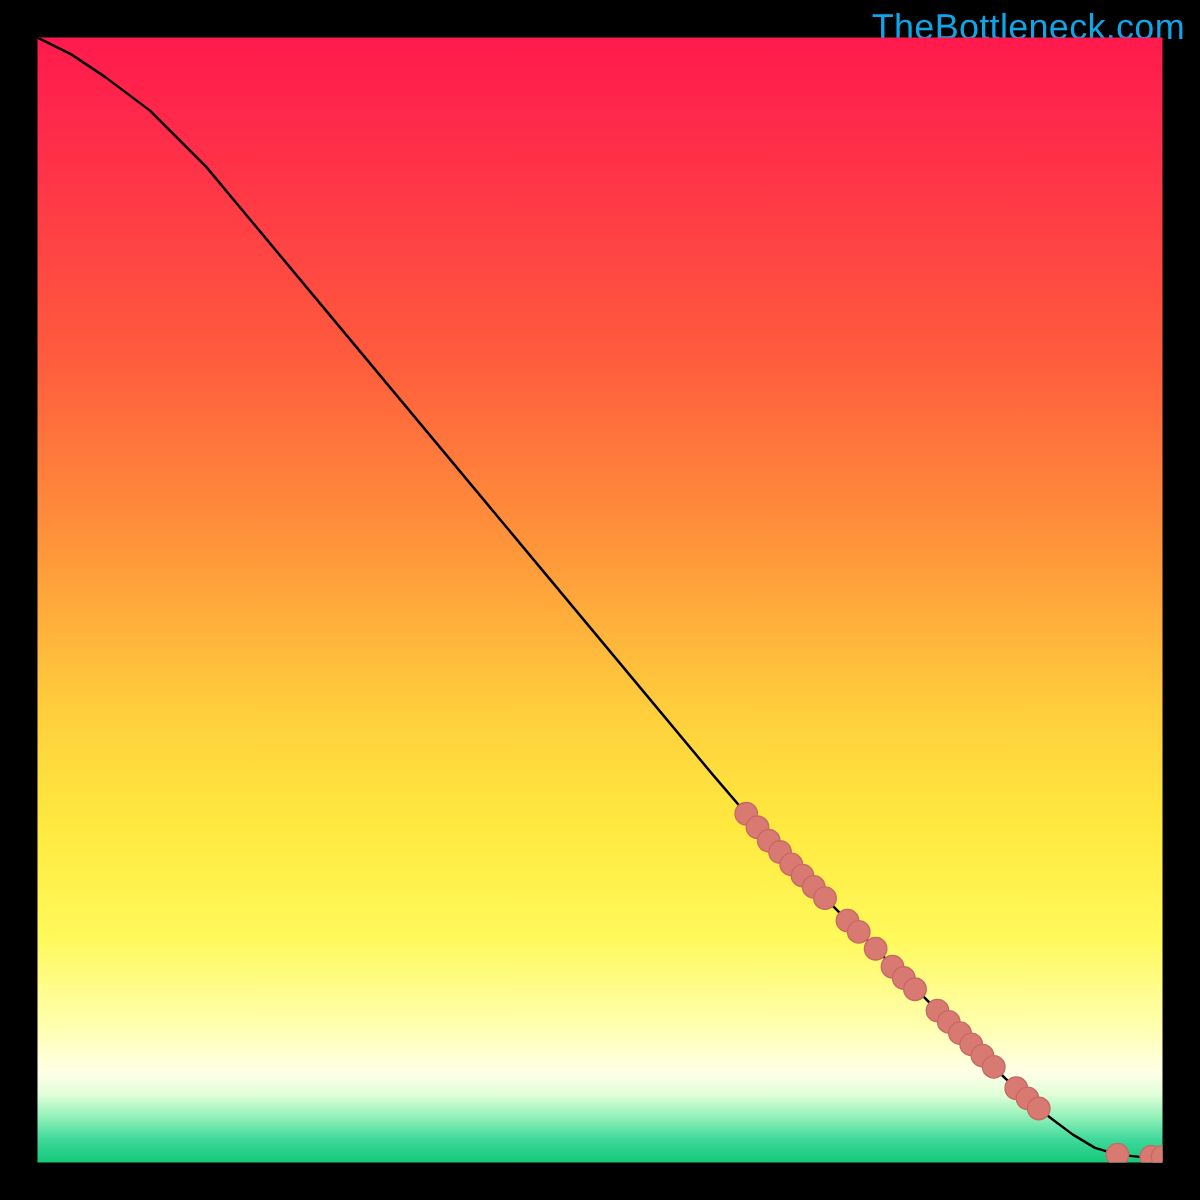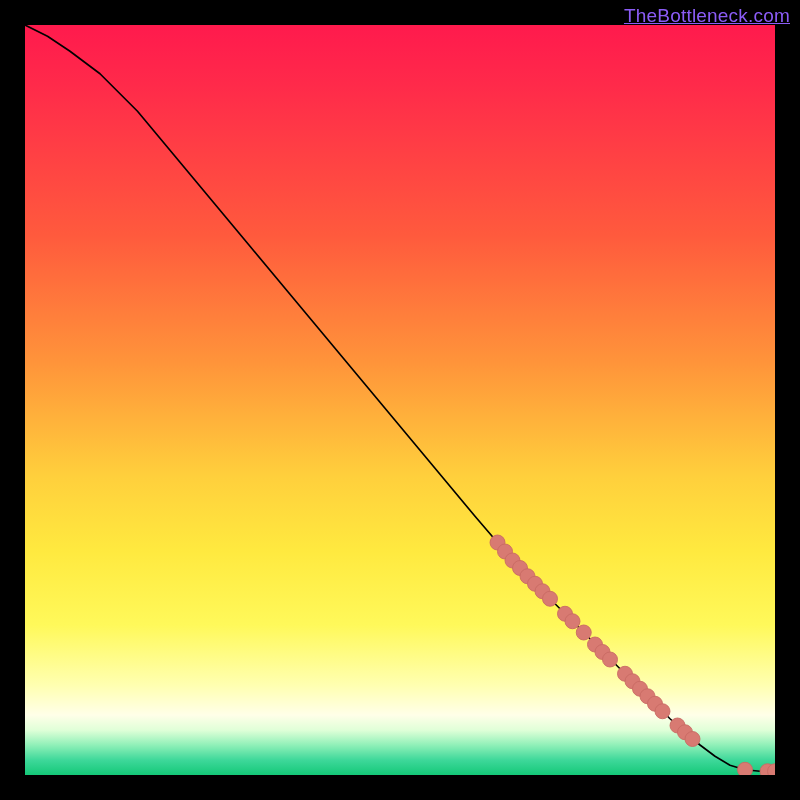--- a/index.html
+++ b/index.html
@@ -46,25 +46,24 @@
     );
   }
   .line-layer {
     position: absolute;
     inset: 0;
   }
   .watermark {
     position: absolute;
     top: 5px;
     right: 10px;
-    color: #8b5cf6;
-    font-size: 19px;
+    color: #0ea5e9;
+    font-size: 24px;
     letter-spacing: 0.2px;
     user-select: none;
-    text-decoration: underline;
   }
 </style>
 </head>
 <body>
 
 <div class="stage">
   <div class="watermark">TheBottleneck.com</div>
 
   <div class="plot-area">
     <div class="gradient-bg"></div>

